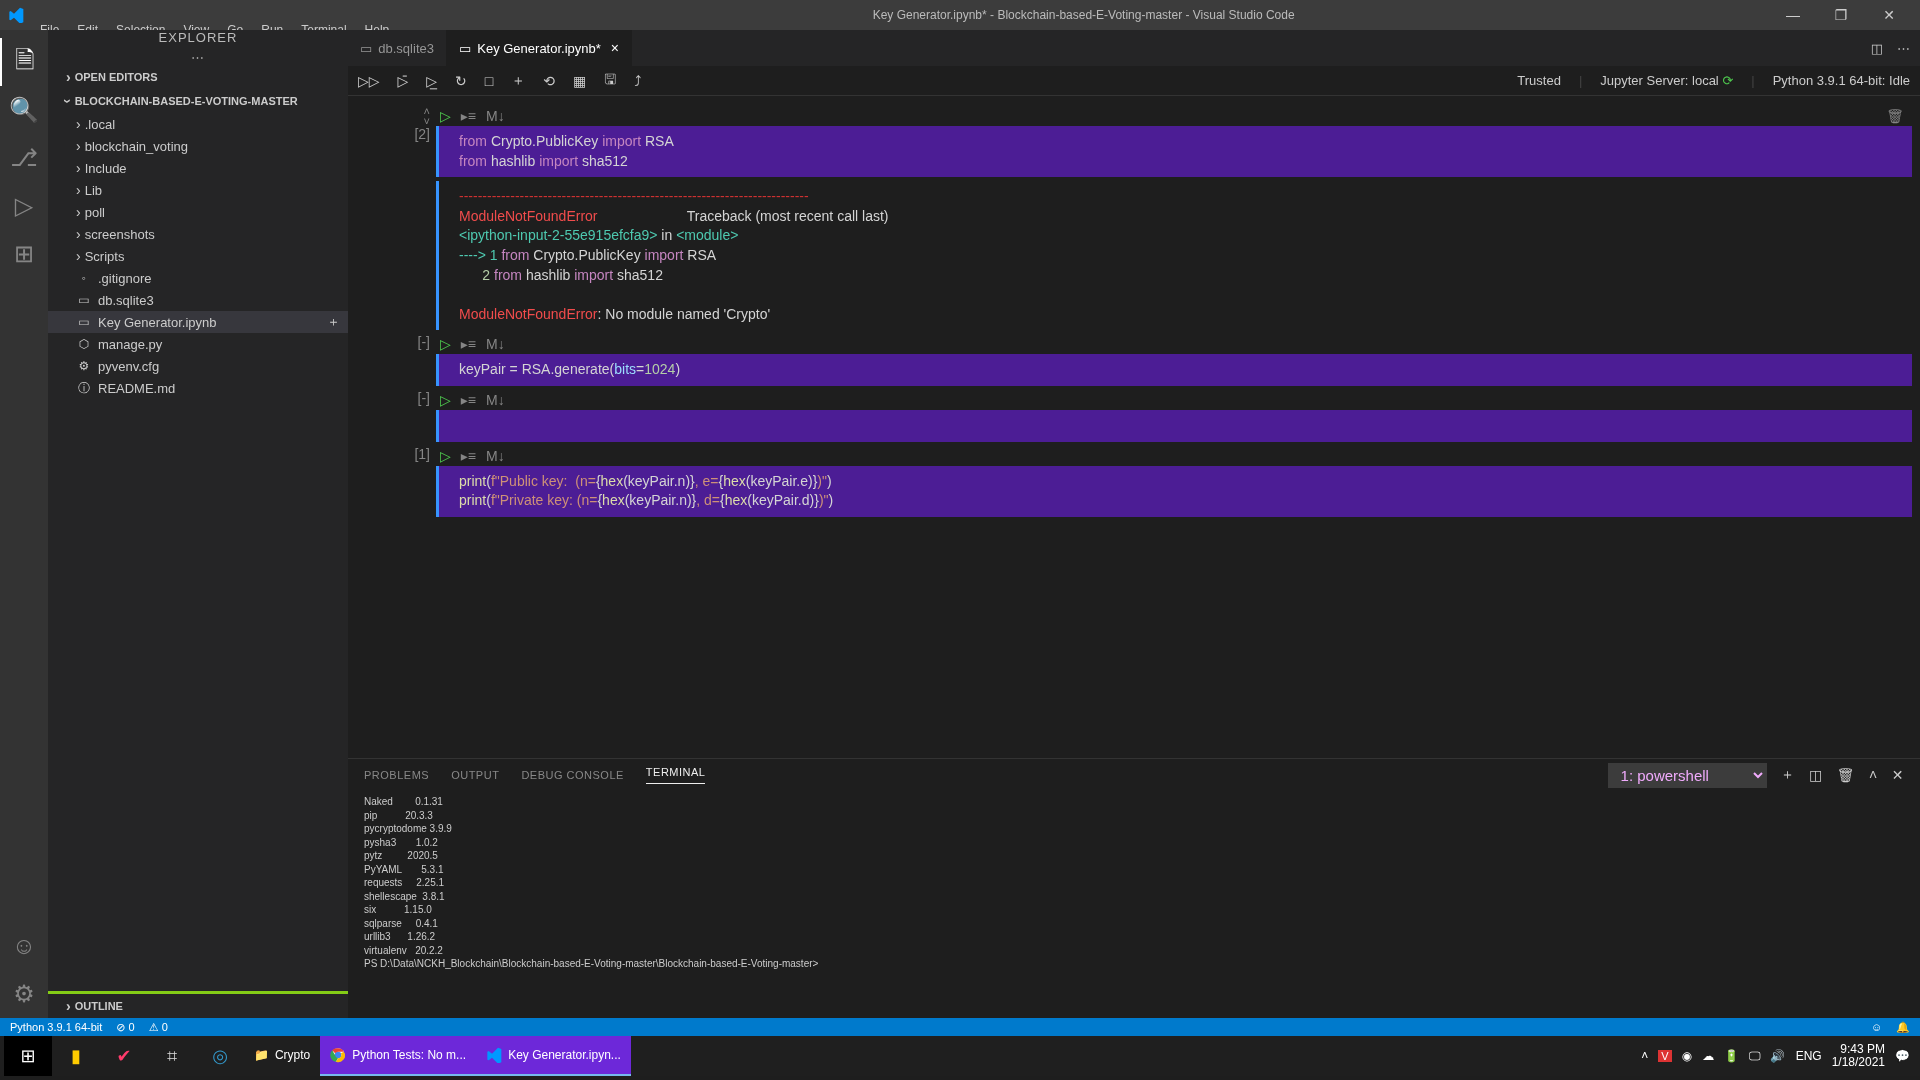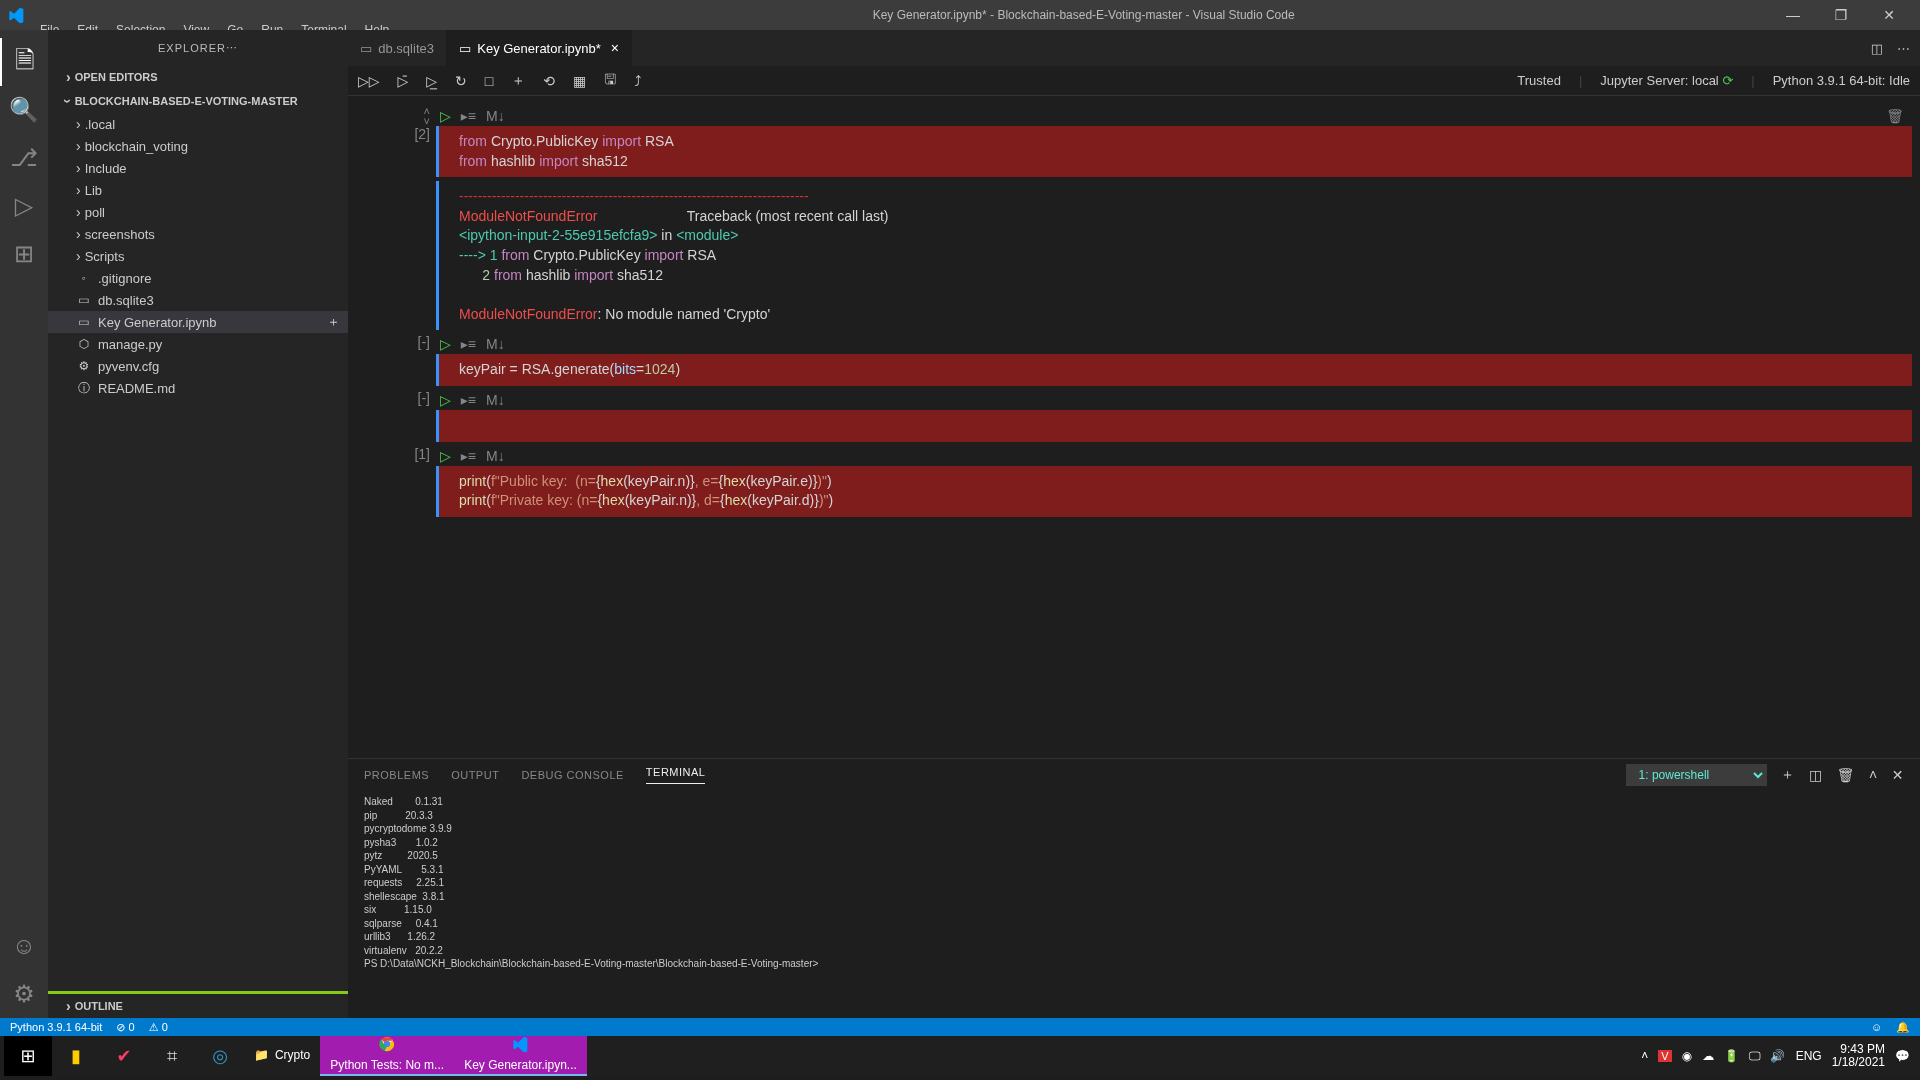--- a/index.html
+++ b/index.html
@@ -10,21 +10,21 @@
 .titlebar .menu span { padding:4px 8px; cursor:default; }
 .titlebar .title { flex:1; text-align:center; color:#bbb; }
 .titlebar .win-controls { display:flex; gap:2px;}
 .titlebar .win-controls span { width:46px; text-align:center; font-size:14px; color:#ccc;}
 .main { display:flex; height:calc(100% - 30px - 22px - 40px); }
 .activity-bar { width:48px; background:#333; display:flex; flex-direction:column; align-items:center; padding-top:8px; }
 .activity-bar .ab-icon { width:48px; height:48px; display:flex; align-items:center; justify-content:center; color:#858585; font-size:24px;}
 .activity-bar .ab-icon.active { color:#fff; border-left:2px solid #fff; }
 .activity-bar .spacer { flex:1; }
 .sidebar { width:300px; background:#252526; display:flex; flex-direction:column; }
-.sidebar-title { height:35px; display:flex; align-items:center; padding:0 20px; font-size:11px; letter-spacing:1px; color:#bbb; justify-content:center;}
+.sidebar-title { height:35px; display:flex; align-items:center; padding:0 20px; font-size:13px; letter-spacing:1px; color:#bbb; justify-content:space-between;flex-direction:column;}
 .sidebar-section { font-size:11px; font-weight:700; padding:4px 18px; cursor:default; color:#ccc; display:flex; align-items:center;}
 .sidebar-section::before { content:"›"; display:inline-block; transform:rotate(0deg); margin-right:4px; font-size:14px;}
 .sidebar-section.open::before { transform:rotate(90deg);}
 .tree { flex:1; overflow:auto; font-size:13px;}
 .tree-item { height:22px; display:flex; align-items:center; padding-left:28px; cursor:default; color:#ccc;}
 .tree-item.folder::before{content:"›"; margin-right:4px; font-size:14px; color:#ccc;}
 .tree-item .file-icon{width:16px; height:16px; margin-right:6px; display:inline-flex; align-items:center; justify-content:center; font-size:12px;}
 .tree-item.active { background:#37373d; }
 .sidebar-bottom { border-top:3px solid #84cc16;}
 .editor-area { flex:1; display:flex; flex-direction:column; background:#1e1e1e;}
@@ -36,38 +36,38 @@
 .notebook-toolbar { height:30px; display:flex; align-items:center; padding:0 10px; gap:18px; color:#ccc; font-size:14px; border-bottom:1px solid #333;}
 .notebook-toolbar .nt-right { margin-left:auto; display:flex; align-items:center; gap:18px; font-size:13px;}
 .notebook-body { flex:1; overflow:auto; padding:8px 0 0 0; font-family:Consolas,monospace; font-size:14px;}
 .cell { display:flex; padding:2px 8px 2px 18px; }
 .cell .gutter { width:70px; display:flex; flex-direction:column; align-items:flex-end; padding-right:6px; color:#858585; font-family:Consolas,monospace;}
 .cell .gutter .arrows{font-size:11px; line-height:10px; color:#858585;}
 .cell .gutter .execcount{color:#858585;}
 .cell .cell-main { flex:1; display:flex; flex-direction:column;}
 .cell .cell-controls { height:20px; display:flex; align-items:center; gap:10px; color:#858585; padding-left:4px;}
 .cell .cell-controls .trash { margin-left:auto; margin-right:8px;}
-.cell .code { background:#7f1d1d; border-left:3px solid #3794ff; padding:6px 10px 6px 20px; line-height:1.4; white-space:pre; color:#d4d4d4;}
+.cell .code { background:#4c1d95; border-left:3px solid #3794ff; padding:6px 10px 6px 20px; line-height:1.4; white-space:pre; color:#d4d4d4;}
 .cell.executed .code{ border-left-color:#3794ff;}
 .cell .output { padding:6px 10px 6px 20px; line-height:1.4; white-space:pre; color:#d4d4d4; border-left:3px solid #3794ff; margin-top:4px;}
 .kw{color:#c586c0;} .mod{color:#4ec9b0;} .str{color:#ce9178;} .err{color:#f14c4c;} .num{color:#b5cea8;} .fn{color:#dcdcaa;} .param{color:#9cdcfe;} .dash{color:#cd3131;}
 .panel { height:260px; border-top:1px solid #333; background:#1e1e1e; display:flex; flex-direction:column;}
 .panel-tabs { height:32px; display:flex; align-items:center; gap:22px; padding:0 16px; font-size:11px; color:#888;}
 .panel-tabs span { cursor:default; letter-spacing:0.5px;}
 .panel-tabs span.active{ color:#eee; border-bottom:1px solid #eee; padding-bottom:5px;}
 .panel-tabs .pt-right{ margin-left:auto; display:flex; align-items:center; gap:14px; font-size:14px; color:#ccc;}
-.panel-tabs select { background:#3c3c3c; color:#5eead4; border:1px solid #3c3c3c; padding:2px 40px 2px 8px; font-size:12px;}
+.panel-tabs select { background:#3c3c3c; color:#f0abfc; border:1px solid #3c3c3c; padding:2px 40px 2px 8px; font-size:15px;}
 .terminal { flex:1; padding:4px 16px; font-family:Consolas,monospace; font-size:10px; line-height:1.35; white-space:pre; color:#ccc; overflow:auto;}
 .statusbar{ height:18px; background:#007acc; display:flex; align-items:center; color:#fff; font-size:11px; padding:0 10px; gap:14px;}
 .statusbar .sb-right{ margin-left:auto; display:flex; gap:14px;}
 .taskbar{ height:40px; background:#1f1f1f; display:flex; align-items:center; padding:0 4px;}
 .taskbar .tb-item{ height:40px; min-width:48px; display:flex; align-items:center; justify-content:center; color:#fff; font-size:18px; padding:0 6px; gap:6px;}
 .taskbar .tb-item.win{ background:#000;}
 .taskbar .tb-app{ height:40px; display:flex; align-items:center; padding:0 10px; gap:6px; color:#fff; font-size:12px; border-bottom:2px solid transparent;}
-.taskbar .tb-app.active{ background:#a21caf; border-bottom:2px solid #76b9ed;flex-direction:column;}
+.taskbar .tb-app.active{ background:#6d28d9; border-bottom:2px solid #76b9ed;}
 .taskbar .tb-right{ margin-left:auto; display:flex; align-items:center; gap:10px; color:#fff; font-size:12px; padding-right:6px;}
 .taskbar .clock{ text-align:right; line-height:1.1;}
 .icon-svg{width:16px;height:16px;}
 </style>
 </head>
 <body>
 
 <div class="titlebar">
   <svg class="vscode-logo" viewBox="0 0 24 24">
       <path fill="#0098ff" d="M23 3l-5-2-9 9-5-4-2 1v12l2 1 5-4 9 9 5-2V3z"></path>

